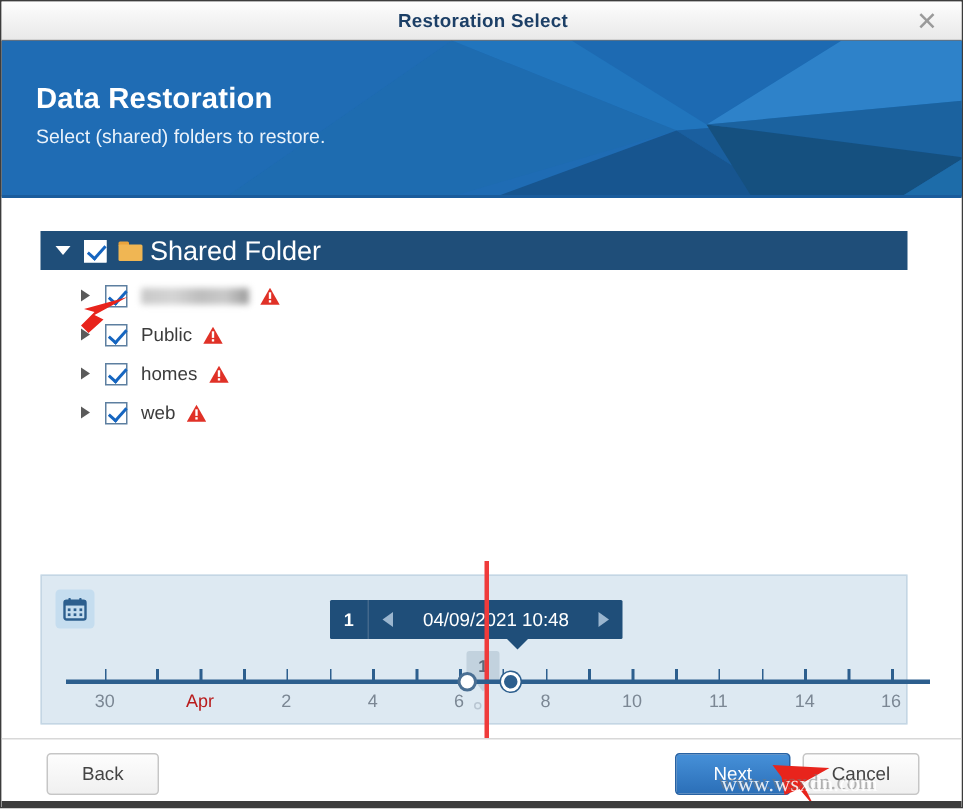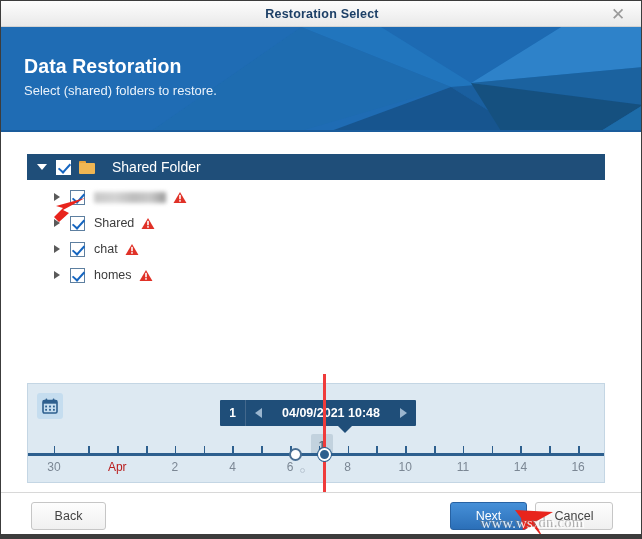--- a/index.html
+++ b/index.html
@@ -125,22 +125,22 @@
     background: #e8a33d;
     border-radius: 1px 1px 0 0;
   }
   .folder-icon .bdy {
     position: absolute; left: 0; top: 2.5px;
     width: 16px; height: 10.5px;
     background: #f0b653;
     border-radius: 1px;
   }
   .tree-header-label {
-    color: #ffffff; font-size: 14px;
-    margin-left: 12px;
+    color: #ffffff; font-size: 18px;
+    margin-left: 0px;
     text-align: center;
   }
 
   .tree-rows { padding-top: 4px; }
   .tree-row {
     height: 26px;
     display: flex; align-items: center;
     padding-left: 27px;
     cursor: pointer;
   }
@@ -214,21 +214,21 @@
     border-bottom: 5.5px solid transparent;
     border-right: 7px solid #9bb6cf;
   }
   .tri-right {
     width: 0; height: 0;
     border-top: 5.5px solid transparent;
     border-bottom: 5.5px solid transparent;
     border-left: 7px solid #9bb6cf;
   }
   .date-nav .dtext {
-    font-size: 12.5px; font-weight: bold;
+    font-size: 12.5px; font-weight: normal;
     padding: 12px 11px; line-height: 26px;
     white-space: nowrap;
   }
   .date-nav-tip {
     position: absolute; left: 118px; top: 26px;
     width: 0; height: 0;
     border-left: 7px solid transparent;
     border-right: 7px solid transparent;
     border-top: 7px solid #1f4e79;
   }
@@ -250,21 +250,21 @@
     border-top: 5px solid #c2d2de;
   }
 
   .red-line {
     position: absolute; left: 295px; top: -10px;
     width: 3px; height: 125px;
     background: #ef3b3b;
   }
 
   .axis-wrap {
-    position: absolute; left: 0; bottom: 0;
+    position: absolute; left: 16px; bottom: 0;
     width: 100%; height: 42px;
   }
   .axis-line {
     position: absolute; left: 0; top: 13px;
     width: 100%; height: 3px;
     background: #2d5f8e;
   }
   .tick {
     position: absolute; top: 6px;
     width: 1.5px; height: 8px;
@@ -413,54 +413,54 @@
             <rect x="7.1" y="4" width="1.8" height="5" fill="#ffffff"></rect>
             <rect x="7.1" y="10" width="1.8" height="1.8" fill="#ffffff"></rect>
           </svg>
         </div>
 
         <div class="tree-row">
           <div class="caret-box">
               <div class="tw-caret-right"></div>
             </div>
           <div class="chk"></div>
-          <span class="label">Shared</span>
+          <span class="label">Public</span>
           <svg class="warn-icon" viewBox="0 0 16 14">
             <polygon points="8,0.6 15.4,13.4 0.6,13.4" fill="#e03127"></polygon>
             <rect x="7.1" y="4" width="1.8" height="5" fill="#ffffff"></rect>
             <rect x="7.1" y="10" width="1.8" height="1.8" fill="#ffffff"></rect>
           </svg>
         </div>
 
-        <div class="tree-row">
-          <div class="caret-box">
-              <div class="tw-caret-right"></div>
-            </div>
-          <div class="chk"></div>
-          <span class="label">chat</span>
-          <svg class="warn-icon" viewBox="0 0 16 14">
-            <polygon points="8,0.6 15.4,13.4 0.6,13.4" fill="#e03127"></polygon>
-            <rect x="7.1" y="4" width="1.8" height="5" fill="#ffffff"></rect>
-            <rect x="7.1" y="10" width="1.8" height="1.8" fill="#ffffff"></rect>
-          </svg>
-        </div>
 
         <div class="tree-row">
           <div class="caret-box">
               <div class="tw-caret-right"></div>
             </div>
           <div class="chk"></div>
           <span class="label">homes</span>
           <svg class="warn-icon" viewBox="0 0 16 14">
             <polygon points="8,0.6 15.4,13.4 0.6,13.4" fill="#e03127"></polygon>
             <rect x="7.1" y="4" width="1.8" height="5" fill="#ffffff"></rect>
             <rect x="7.1" y="10" width="1.8" height="1.8" fill="#ffffff"></rect>
           </svg>
         </div>
 
+        <div class="tree-row">
+          <div class="caret-box">
+              <div class="tw-caret-right"></div>
+            </div>
+          <div class="chk"></div>
+          <span class="label">web</span>
+          <svg class="warn-icon" viewBox="0 0 16 14">
+            <polygon points="8,0.6 15.4,13.4 0.6,13.4" fill="#e03127"></polygon>
+            <rect x="7.1" y="4" width="1.8" height="5" fill="#ffffff"></rect>
+            <rect x="7.1" y="10" width="1.8" height="1.8" fill="#ffffff"></rect>
+          </svg>
+        </div>
 
       </div>
 
       <svg class="red-arrow-tree" viewBox="0 0 38 30">
         <polygon points="36,2 14,14 20,17 10,26 5,21 14,12 7,10" fill="#e8241c"></polygon>
       </svg>
     </div>
 
     <div class="timeline">
 

